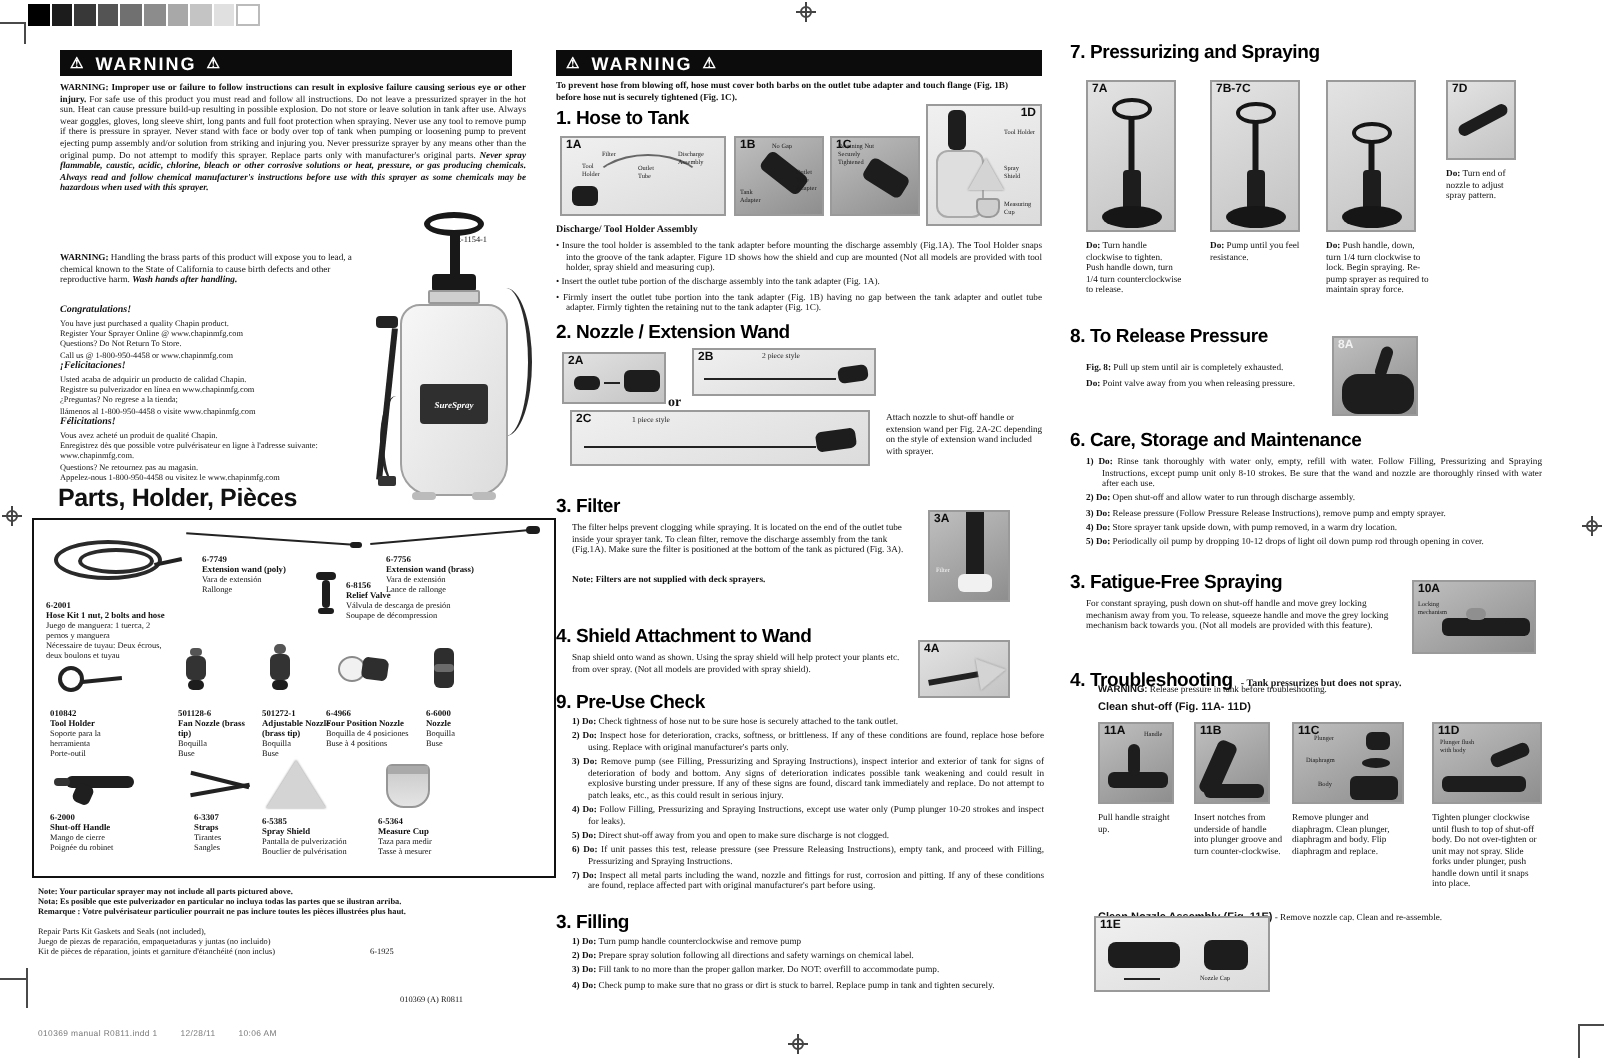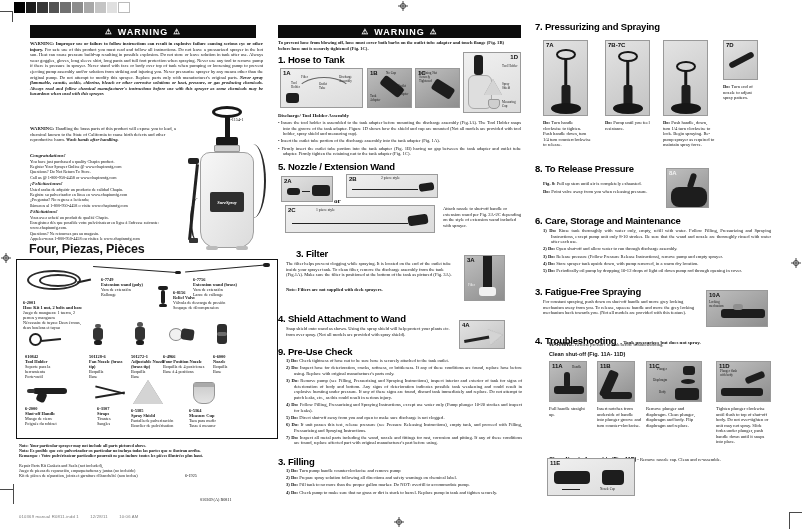--- a/index.html
+++ b/index.html
@@ -16,21 +16,21 @@
   .gsbar{position:absolute;left:14px;top:2px;display:flex}
   .gs{width:11.6px;height:11px;border-right:0.4px solid #fff}
   .reg{position:absolute;width:10px;height:10px}
   .reg::before{content:"";position:absolute;left:50%;top:0;bottom:0;width:1px;background:#444;transform:translateX(-50%)}
   .reg::after{content:"";position:absolute;top:50%;left:0;right:0;height:1px;background:#444;transform:translateY(-50%)}
   .reg .c{position:absolute;inset:2px;border:1px solid #444;border-radius:50%}
   .slug{position:absolute;left:19px;top:514px;font:4.2px/5px "Liberation Sans",sans-serif;color:#777;letter-spacing:.2px}
   .slug span{margin-right:10px}
 
   
-  .warnbar{position:absolute;height:13px;background:#0c0c0c;color:#fff;text-align:center;
+  .warnbar{position:absolute;height:13px;background:#0c0c0c;color:#fff;text-align:left;
            font-family:"Liberation Sans",sans-serif;font-weight:bold;font-size:9px;line-height:13px;letter-spacing:1px}
   .warnbar .tri{font-size:7.5px;vertical-align:1px;margin:0 5px}
 
   
   .t46{font-size:4.6px;line-height:5.6px;text-align:justify}
   .t46n{font-size:4.6px;line-height:5.6px}
   .t42{font-size:4.2px;line-height:5.2px}
   .sech{font-family:"Liberation Sans",sans-serif;font-weight:bold;font-size:9.5px;line-height:10px;letter-spacing:-0.2px;color:#000}
   .bigh{font-family:"Liberation Sans",sans-serif;font-weight:bold;font-size:12.5px;letter-spacing:-0.2px}
   .subh{font-size:5px;font-weight:bold}
@@ -154,21 +154,21 @@
   <div style="position:absolute;left:0;top:52px;width:11px;height:6px;background:#222;border-radius:2px"></div>
   <div style="position:absolute;left:1px;top:132px;width:9px;height:5px;background:#333;border-radius:1px"></div>
   <div style="position:absolute;left:12px;top:46px;width:54px;height:96px;background:linear-gradient(120deg,#f7f7f7,#dcdcdc);border:1px solid #a0a0a0;border-radius:10px 10px 16px 16px"></div>
   <div style="position:absolute;left:22px;top:86px;width:34px;height:20px;background:#2f2f2f;border-radius:2px;display:flex;align-items:center;justify-content:center">
     <span class="b i" style="font-size:4.5px;color:#fff">SureSpray</span>
   </div>
   <div style="position:absolute;left:18px;top:140px;width:12px;height:4px;background:#bbb;border-radius:2px"></div>
   <div style="position:absolute;left:48px;top:140px;width:12px;height:4px;background:#bbb;border-radius:2px"></div>
 </div>
 
-<div class="abs bigh" style="left:29px;top:242px">Four, Piezas, Pièces</div>
+<div class="abs bigh" style="left:29px;top:242px">Parts, Holder, Pièces</div>
 
 <div class="pbox">
 
   <div style="position:absolute;left:10px;top:8px;width:58px;height:26px">
     <div class="coil-e" style="left:0;top:2px;width:54px;height:20px"></div>
     <div class="coil-e" style="left:12px;top:6px;width:38px;height:13px"></div>
     <div class="line" style="left:50px;top:12px;width:14px;height:1.5px;transform:rotate(-12deg)"></div>
   </div>
   <div class="plabel" style="left:6px;top:40px;width:64px">
     <div class="pcode">6-2001</div>
@@ -365,21 +365,21 @@
   <div class="il" style="left:38px;top:48px;width:18px">Measuring Cup</div>
 </div>
 
 <div class="abs subh" style="left:278px;top:113px">Discharge/ Tool Holder Assembly</div>
 <div class="abs" style="left:278px;top:120px;width:243px">
   <div class="bu">Insure the tool holder is assembled to the tank adapter before mounting the discharge assembly (Fig.1A). The Tool Holder snaps into the groove of the tank adapter. Figure 1D shows how the shield and cup are mounted (Not all models are provided with tool holder, spray shield and measuring cup).</div>
   <div class="bu">Insert the outlet tube portion of the discharge assembly into the tank adapter (Fig. 1A).</div>
   <div class="bu">Firmly insert the outlet tube portion into the tank adapter (Fig. 1B) having no gap between the tank adapter and outlet tube adapter. Firmly tighten the retaining nut to the tank adapter (Fig. 1C).</div>
 </div>
 
-<div class="abs sech" style="left:278px;top:162px">5. Nozzle / Extension Wand</div>
+<div class="abs sech" style="left:278px;top:162px">2. Nozzle / Extension Wand</div>
 
 <div class="fig" style="left:281px;top:176px;width:52px;height:26px">
   <div class="figid">2A</div>
   <div class="blob" style="left:5px;top:11px;width:13px;height:7px"></div>
   <div class="line" style="left:20px;top:14px;width:8px;height:1px"></div>
   <div class="blob" style="left:30px;top:8px;width:18px;height:11px"></div>
 </div>
 
 <div class="fig lite" style="left:346px;top:174px;width:92px;height:24px">
   <div class="figid">2B</div>
@@ -390,21 +390,21 @@
 <div class="abs b" style="left:334px;top:197px;font-size:7px">or</div>
 
 <div class="fig lite" style="left:285px;top:205px;width:150px;height:28px">
   <div class="figid">2C</div>
   <div class="il" style="left:30px;top:3px;font-size:3.8px">1 piece style</div>
   <div class="line" style="left:6px;top:17px;width:116px;height:1.2px"></div>
   <div class="blob" style="left:122px;top:9px;width:20px;height:10px;transform:rotate(-8deg)"></div>
 </div>
 <div class="abs cap" style="left:443px;top:206px;width:79px">Attach nozzle to shut-off handle or extension wand per Fig. 2A-2C depending on the style of extension wand included with sprayer.</div>
 
-<div class="abs sech" style="left:296px;top:249px">3. Filter</div>
+<div class="abs sech" style="left:278px;top:249px">3. Filter</div>
 <div class="abs t46n" style="left:286px;top:261px;width:172px">The filter helps prevent clogging while spraying. It is located on the end of the outlet tube inside your sprayer tank. To clean filter, remove the discharge assembly from the tank (Fig.1A). Make sure the filter is positioned at the bottom of the tank as pictured (Fig. 3A).</div>
 <div class="abs t46n b" style="left:286px;top:287px;width:172px">Note: Filters are not supplied with deck sprayers.</div>
 <div class="fig dark" style="left:464px;top:255px;width:41px;height:46px">
   <div class="figid">3A</div>
   <div class="blob" style="left:18px;top:0;width:9px;height:32px;border-radius:0"></div>
   <div style="position:absolute;left:14px;top:31px;width:17px;height:9px;background:#f1f1f1;border-radius:3px"></div>
   <div class="ilw" style="left:3px;top:28px">Filter</div>
 </div>
 
 <div class="abs sech" style="left:278px;top:314px">4. Shield Attachment to Wand</div>

